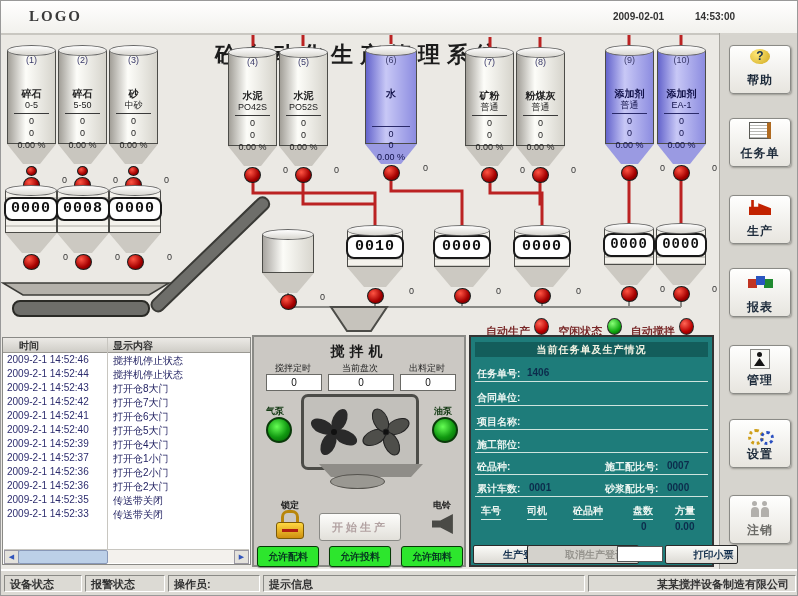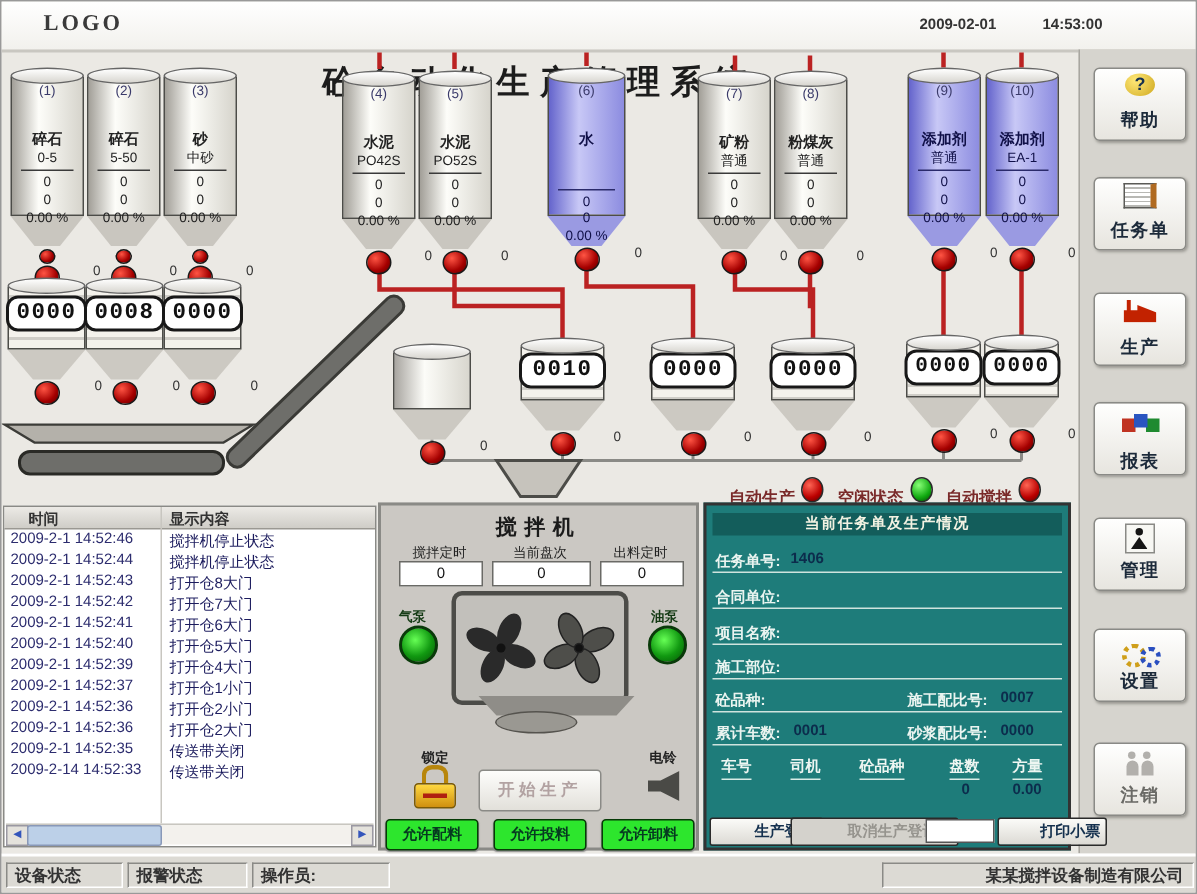--- a/index.html
+++ b/index.html
@@ -464,21 +464,21 @@
       </div>
     <div class="logrow" style="top:141px">
         <span class="lt">2009-2-1 14:52:36</span>
         <span class="lc">打开仓2大门</span>
       </div>
     <div class="logrow" style="top:155px">
         <span class="lt">2009-2-1 14:52:35</span>
         <span class="lc">传送带关闭</span>
       </div>
     <div class="logrow" style="top:169px">
-        <span class="lt">2009-2-14 14:52:33</span>
+        <span class="lt">2009-2-1 14:52:33</span>
         <span class="lc">传送带关闭</span>
       </div>
     <div class="hscroll">
       <div class="harrow" style="left:0">◀</div>
       <div class="hthumb"></div>
       <div class="harrow" style="right:0">▶</div>
     </div>
   </div>
 
   <div class="mixpanel">
@@ -622,16 +622,17 @@
     <div class="sbtn" style="top:462px">
       <div class="ichold ic-users"><span></span><span></span></div>
       <span class="lbl" style="color:#6a6a66">注销</span>
     </div>
   </div>
 
   <div class="statusbar">
     <div class="scell" style="left:3px;width:78px">设备状态</div>
     <div class="scell" style="left:84px;width:80px">报警状态</div>
     <div class="scell" style="left:167px;width:92px">操作员:</div>
+    <div class="scell" style="left:262px;width:322px">提示信息</div>
     <div class="scell" style="left:587px;width:208px;text-align:right;padding-right:6px">某某搅拌设备制造有限公司</div>
   </div>
 
 </div>
 
 </body></html>

